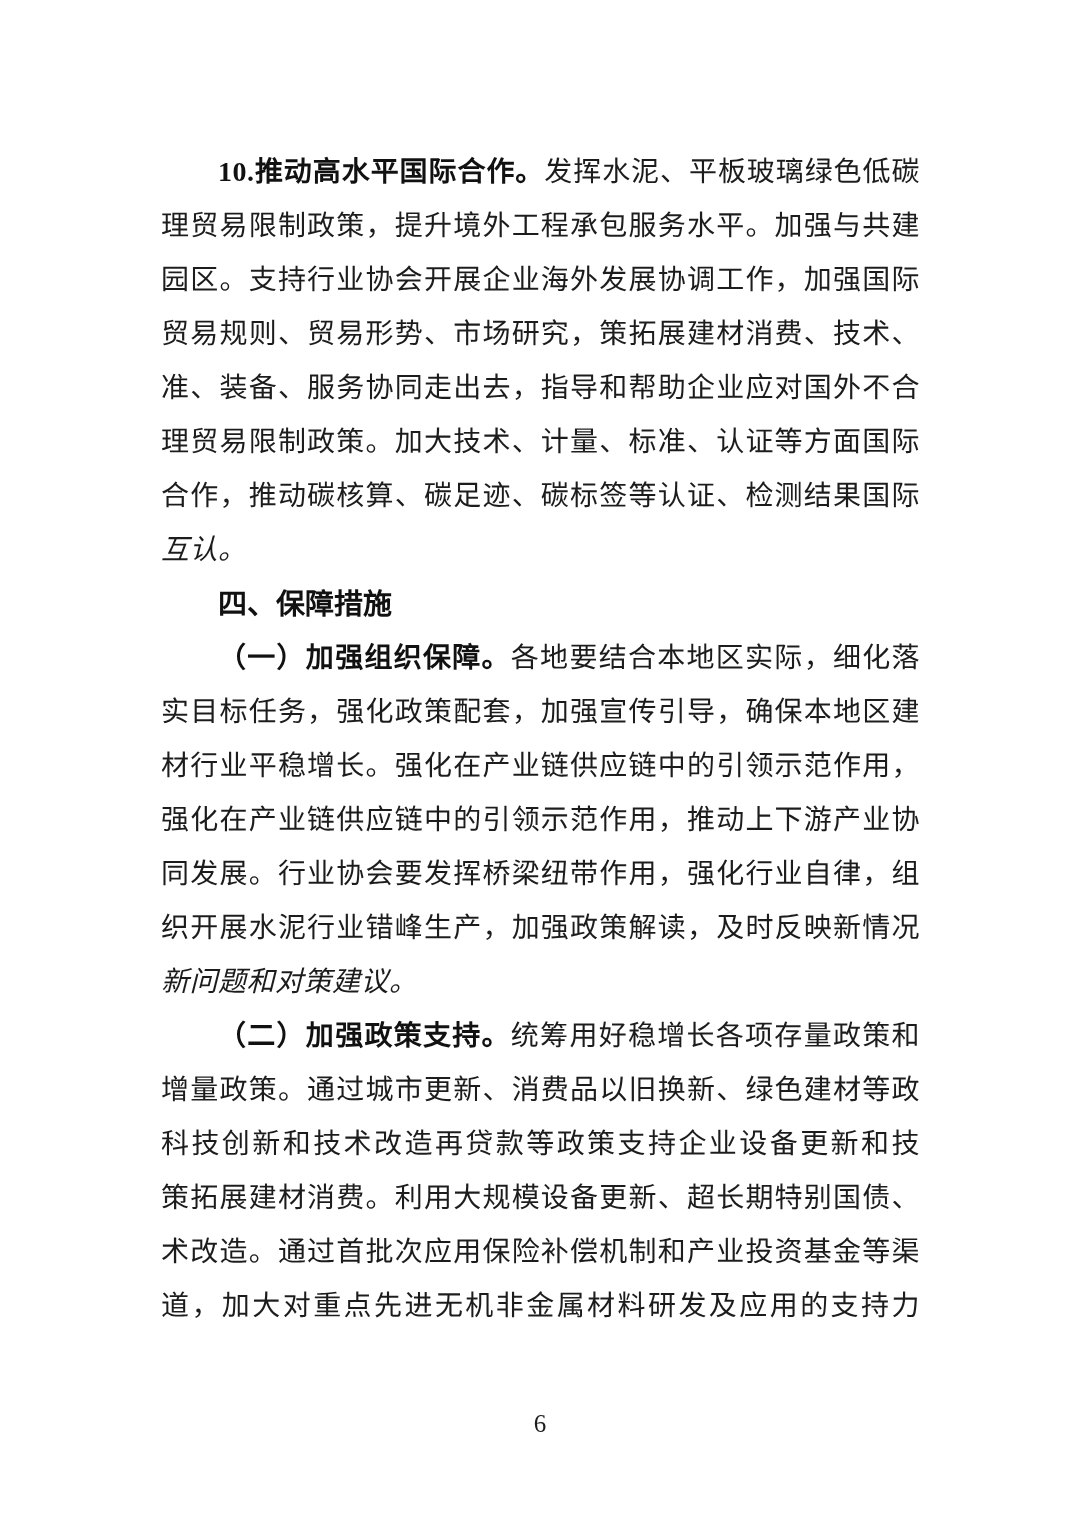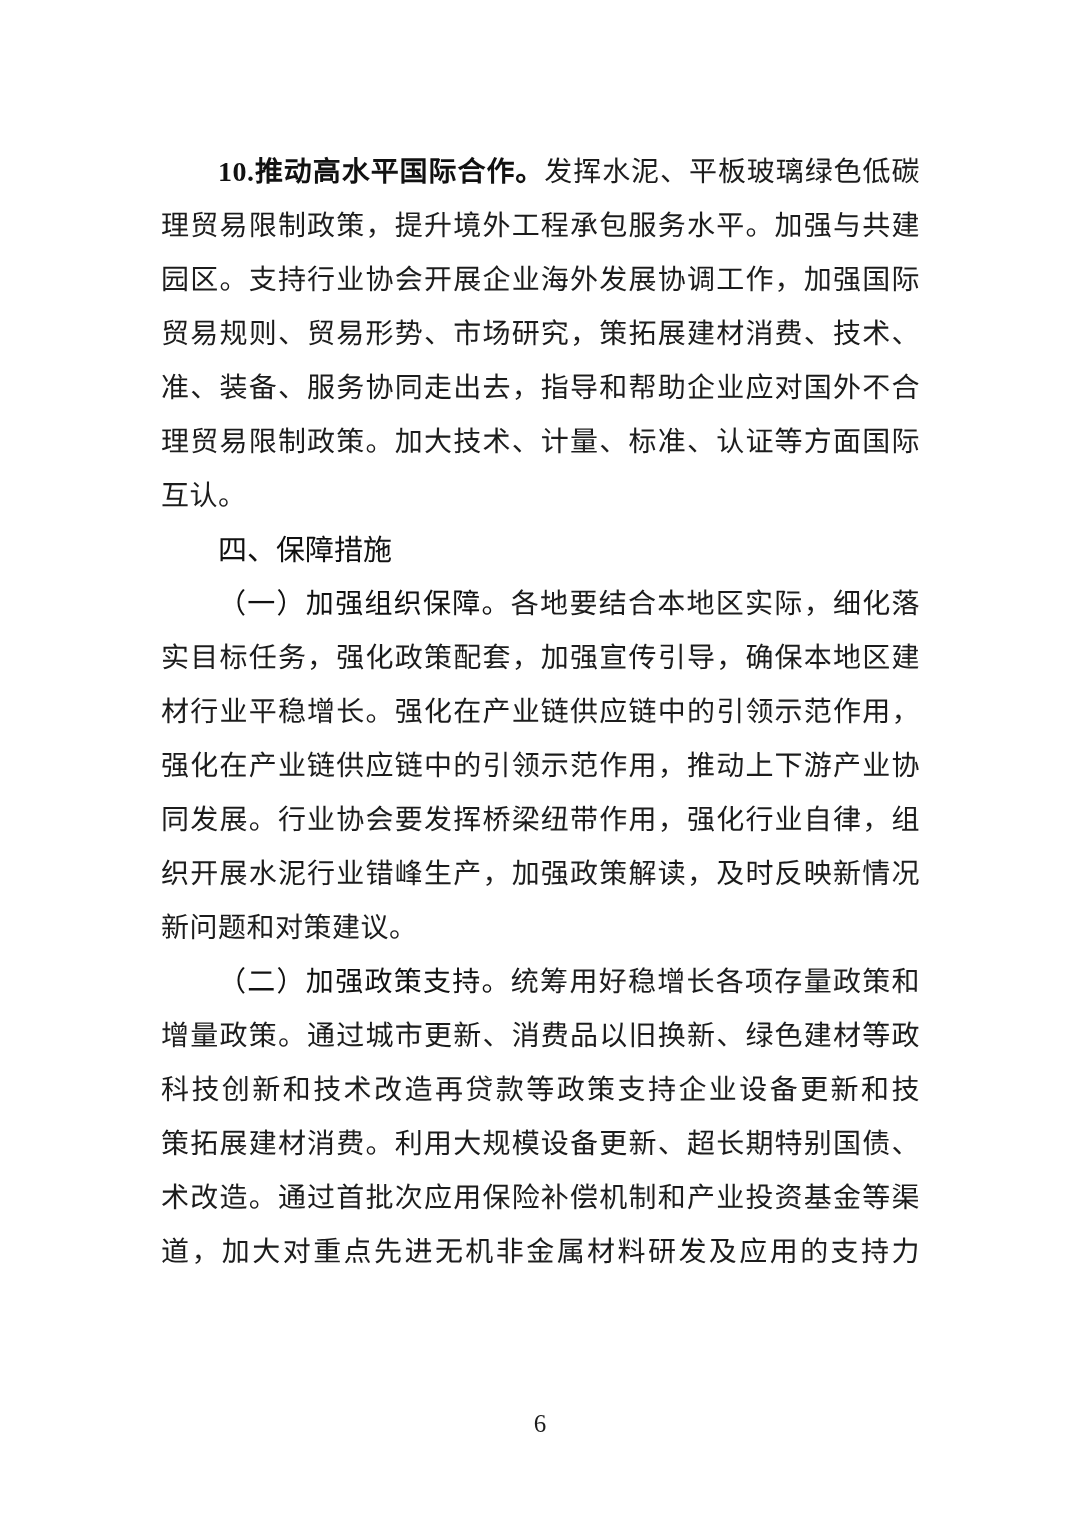--- a/index.html
+++ b/index.html
@@ -28,34 +28,35 @@
     text-align: justify;
     text-align-last: justify;
     letter-spacing: 0.5px;
     overflow: hidden;
   }
   .line.indent {
     padding-left: 57px;
   }
   .line.endline {
     text-align-last: left;
+    font-style: italic;
   }
   .lead {
     font-weight: bold;
     color: #111111;
   }
   .lead.kai {
-    font-weight: normal;
+    font-weight: bold;
   }
   .heading {
     height: 54px;
     line-height: 54px;
     padding-left: 57px;
     font-size: 29px;
-    font-weight: normal;
+    font-weight: bold;
     color: #111111;
     font-family: "Liberation Sans", "DejaVu Sans", sans-serif;
     text-align: left;
   }
   .page-number {
     position: absolute;
     left: 0;
     top: 1410px;
     width: 1080px;
     text-align: center;
@@ -67,20 +68,21 @@
 </head>
 <body>
 
 <div class="doc-content">
     <div class="line indent"><span class="lead bold">10.推动高水平国际合作。</span>发挥水泥、平板玻璃绿色低碳</div>
     <div class="line">理贸易限制政策，提升境外工程承包服务水平。加强与共建“一</div>
     <div class="line">园区。支持行业协会开展企业海外发展协调工作，加强国际</div>
     <div class="line">贸易规则、贸易形势、市场研究，策拓展建材消费、技术、标</div>
     <div class="line">准、装备、服务协同走出去，指导和帮助企业应对国外不合</div>
     <div class="line">理贸易限制政策。加大技术、计量、标准、认证等方面国际</div>
+    <div class="line">合作，推动碳核算、碳足迹、碳标签等认证、检测结果国际</div>
     <div class="line endline">互认。</div>
     <div class="heading">四、保障措施</div>
     <div class="line indent"><span class="lead kai">（一）加强组织保障。</span>各地要结合本地区实际，细化落</div>
     <div class="line">实目标任务，强化政策配套，加强宣传引导，确保本地区建</div>
     <div class="line">材行业平稳增长。强化在产业链供应链中的引领示范作用，</div>
     <div class="line">强化在产业链供应链中的引领示范作用，推动上下游产业协</div>
     <div class="line">同发展。行业协会要发挥桥梁纽带作用，强化行业自律，组</div>
     <div class="line">织开展水泥行业错峰生产，加强政策解读，及时反映新情况</div>
     <div class="line endline">新问题和对策建议。</div>
     <div class="line indent"><span class="lead kai">（二）加强政策支持。</span>统筹用好稳增长各项存量政策和</div>

